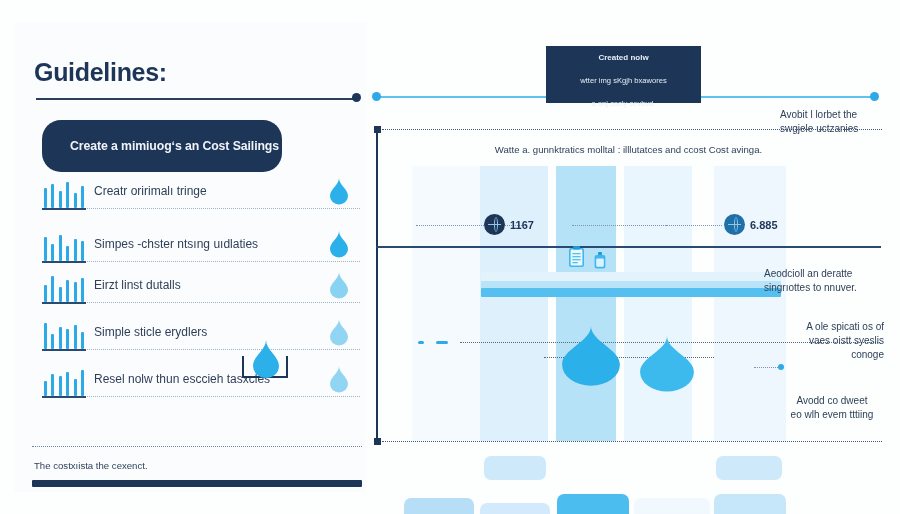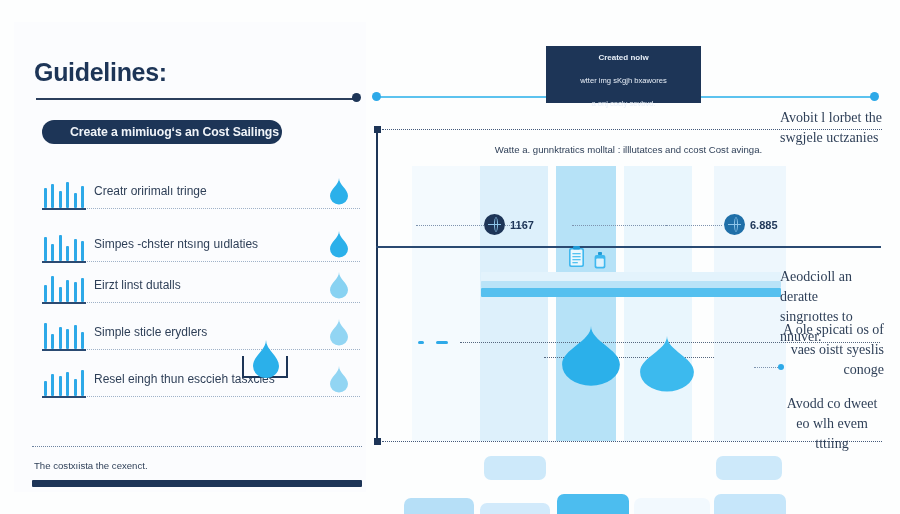--- a/index.html
+++ b/index.html
@@ -47,21 +47,21 @@
     position: absolute;
     left: 338px; top: 71px;
     width: 9px; height: 9px;
     border-radius: 50%;
     background: #1d3557;
   }
 
   #cta-button {
     position: absolute;
     left: 28px; top: 98px;
-    width: 240px; height: 24px;
+    width: 240px; height: 52px;
     background: #1d3557;
     border-radius: 19px;
     display: flex;
     align-items: center;
     padding-left: 28px;
     color: #f0f4f9;
     font-size: 12.3px;
     font-weight: bold;
     letter-spacing: -0.1px;
     white-space: nowrap;
@@ -314,25 +314,24 @@
 
   
   .block {
     position: absolute;
     border-radius: 7px;
   }
 
   
   .annot {
     position: absolute;
-    font-size: 14px;
+    font-size: 10px;
     color: #2e3f57;
     line-height: 1.42;
     white-space: pre-line;
-    font-family: Liberation Serif, serif;
   }
 
   
   #annot-connector {
     position: absolute;
     left: 388px; top: 345px;
     width: 26px; height: 1px;
     border-top: 1.5px dotted #7e93ae;
   }
   #annot-connector-dot {
@@ -440,21 +439,21 @@
         </div>
         <div class="guideline-row" style="top: 340px;">
           <div class="gl-bars">
             <i style="height: 15px;"></i>
             <i style="height: 22px;"></i>
             <i style="height: 20px;"></i>
             <i style="height: 24px;"></i>
             <i style="height: 17px;"></i>
             <i style="height: 26px;"></i>
           </div>
-          <div class="gl-label">Resel eingh thun esccieh tasxcles</div>
+          <div class="gl-label">Resel nolw thun esccieh tasxcles</div>
           <div class="gl-baseline"></div>
           <div class="gl-baseline-solid"></div>
           <svg class="gl-drop" viewBox="0 0 18 27" style="opacity: 0.5;">
             <path d="M9 0 C9 7, 18 11, 18 18 A9 8.5 0 0 1 0 18 C0 11, 9 7, 9 0 Z" fill="#2bb0ea"></path>
           </svg>
         </div>
       </div>
 
     <div id="drop-callout">
       <div class="bracket"></div>
@@ -555,21 +554,21 @@
           </svg>
           <svg class="chart-drop" viewBox="0 0 60 62" style="left: 264px; top: 210px; width: 54px; height: 55.62px;">
             <path d="M30 0 C30 16, 60 24, 60 40 A30 22 0 0 1 0 40 C0 24, 30 16, 30 0 Z" fill="#3cbaee"></path>
           </svg>
         </div>
 
     </div>
 
     <div class="annot" style="left:414px; top:86px;  width:104px;">Avobit l lorbet the
 swgjele uctzanies</div>
-    <div class="annot" style="left:414px; top:245px; width:104px;">Aeodcioll an deratte
+    <div class="annot" style="left:398px; top:245px; width:104px;">Aeodcioll an deratte
 singrıottes to nnuver.</div>
     <div class="annot" style="left:410px; top:298px; width:108px; text-align:right;">A ole spicati os of
 vaes oistt syeslis
 conoge</div>
     <div class="annot" style="left:414px; top:372px; width:104px; text-align:center;">Avodd co dweet
 eo wlh evem tttiing</div>
 
     <div id="annot-connector"></div>
     <div id="annot-connector-dot"></div>
   </div>

